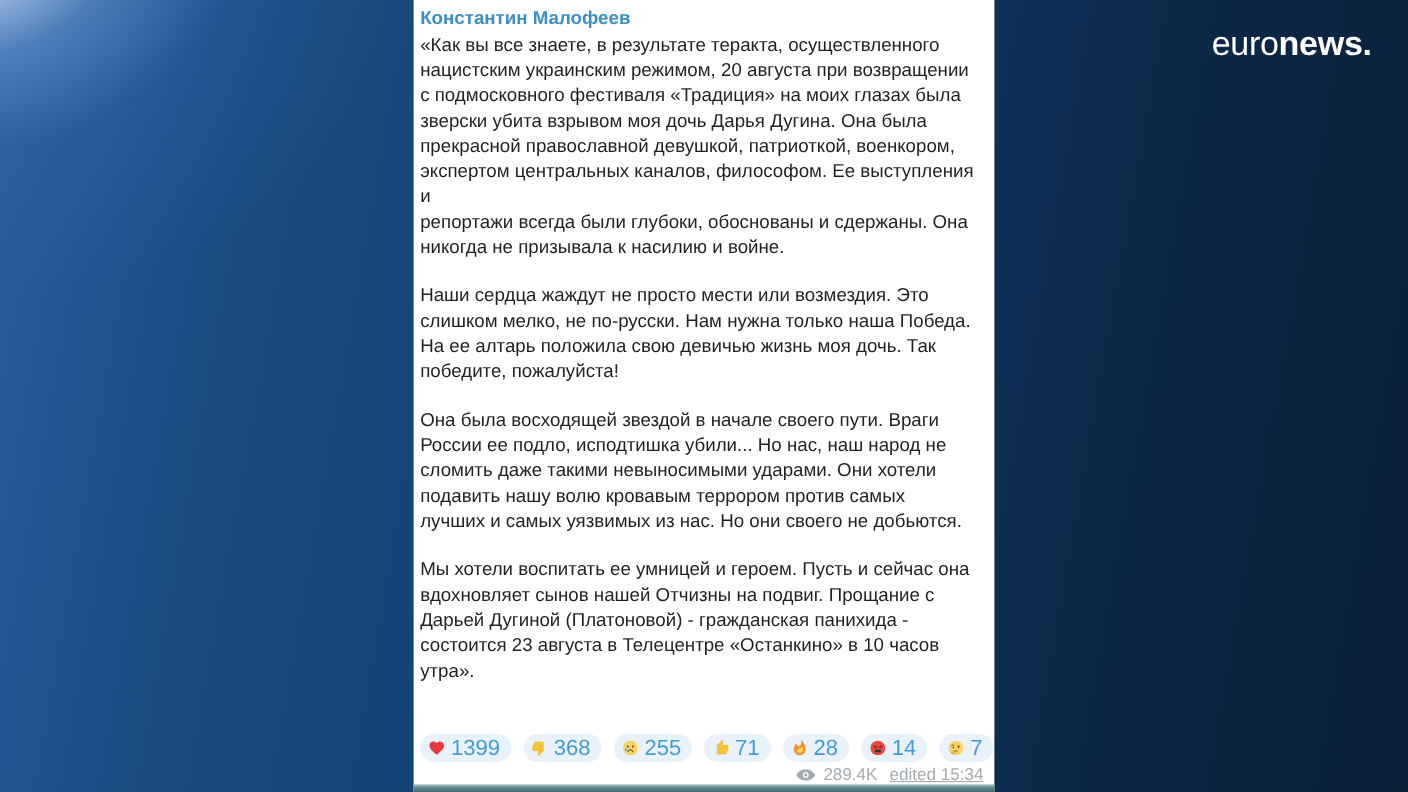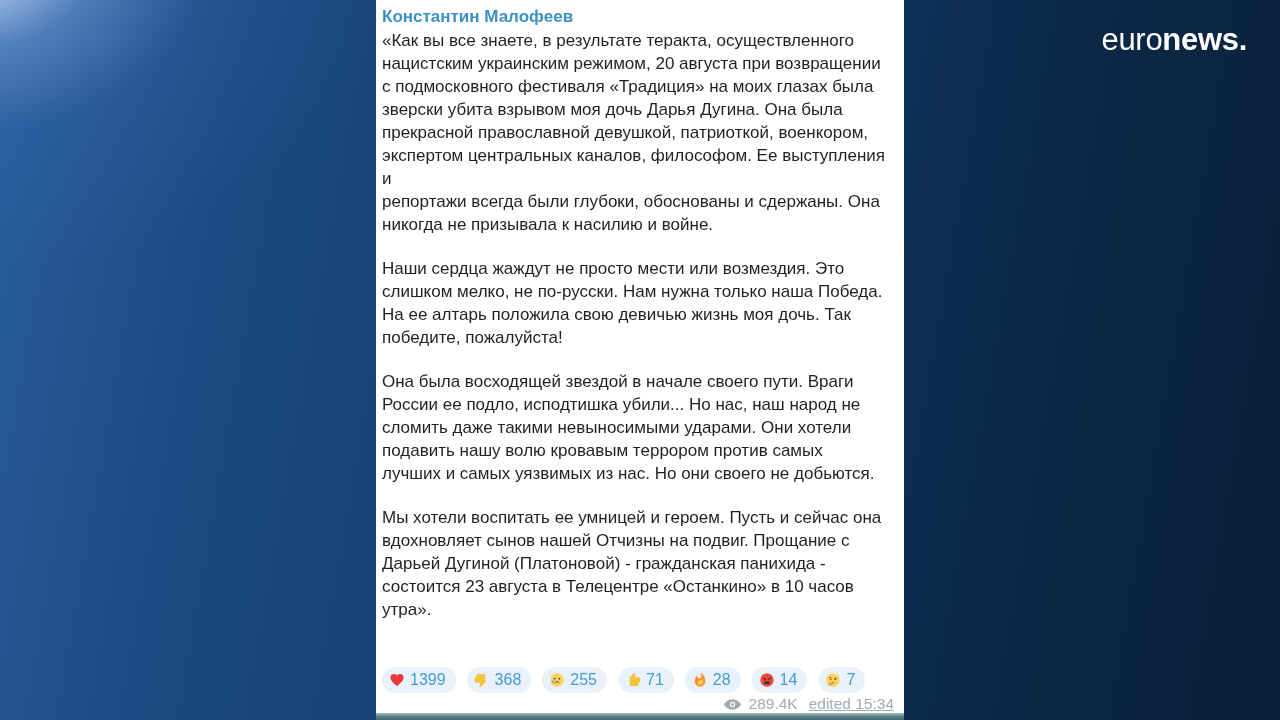--- a/index.html
+++ b/index.html
@@ -16,22 +16,22 @@
   .logo .lt{font-weight:400;}
   .logo .rt{font-weight:700;}
   .card{position:absolute;left:376px;top:0;width:528px;height:720px;background:#ffffff;box-sizing:border-box;padding:6px 8px 16px 6px;}
   .author{color:#3b90c6;font-weight:700;font-size:17px;line-height:21px;}
   .para{font-size:17px;line-height:23px;color:#1d2124;white-space:pre-line;margin:21px 0 0 0;}
   .para:first-of-type{margin-top:2px;}
   .reactions{position:absolute;left:6px;top:667px;display:flex;align-items:center;gap:11px;}
   .pill{display:flex;align-items:center;gap:5px;background:#e9f2fa;border:none;border-radius:13px;padding:3px 10px 3px 7px;height:26px;box-sizing:border-box;cursor:pointer;}
   .pill .icn{display:flex;align-items:center;}
   .pill .icn svg{width:16px;height:16px;display:block;}
-  .pill .cnt{color:#429bd5;font-size:16px;font-weight:500;}
-  .meta{position:absolute;right:10px;top:695px;display:flex;gap:7px;color:#a3aab0;font-size:15.5px;}
+  .pill .cnt{color:#429bd5;font-size:20px;font-weight:500;}
+  .meta{position:absolute;right:10px;top:695px;display:flex;align-items:center;gap:7px;color:#a3aab0;font-size:15.5px;}
   .meta .eye svg{width:19px;height:19px;display:block;}
   .meta .edited{margin-left:4px;text-decoration:underline;}
   .bottom-strip{position:absolute;left:0;bottom:0;width:100%;height:7px;background:linear-gradient(#a9c6c0 0%,#5d868d 45%,#44666f 100%);}
 </style>
 </head>
 <body>
 
 <div class="stage">
 
   <div class="logo"><span class="lt">euro</span><span class="rt">news.</span></div>

